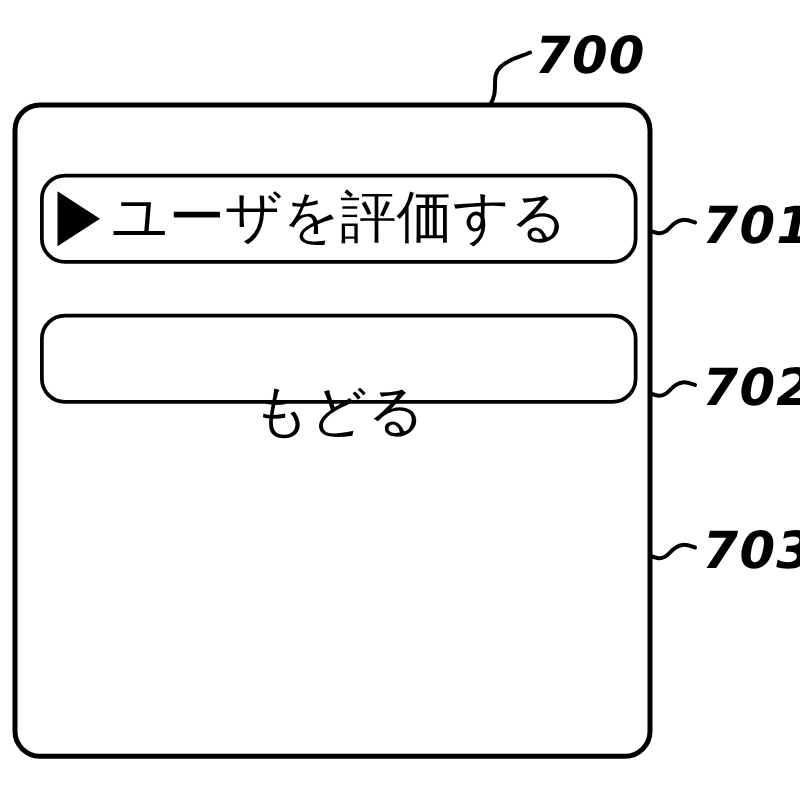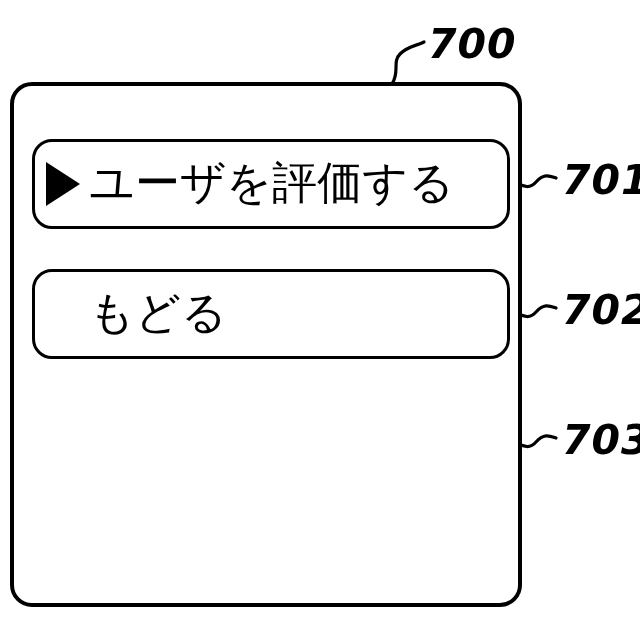--- a/index.html
+++ b/index.html
@@ -33,31 +33,32 @@
   }
   
   .menu-list {
     position: absolute;
     left: 18px;
     top: 53px;
     width: 478px;
   }
   .menu-button {
     position: relative;
-    height: 90px;
+    height: 72px;
     border: 3px solid #000000;
     border-radius: 20px;
     background: #ffffff;
     box-sizing: border-box;
     display: flex;
     align-items: center;
     margin-bottom: 40px;
   }
   .menu-button:last-child {
     margin-bottom: 0;
+    flex-direction: column;
   }
   .cursor-slot {
     width: 52px;
     flex: 0 0 52px;
     display: flex;
     align-items: center;
     justify-content: center;
     margin-left: 2px;
   }
   .cursor-triangle {

